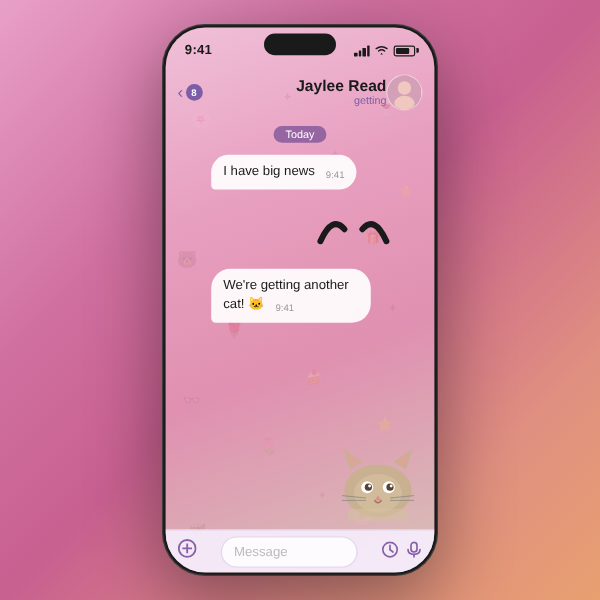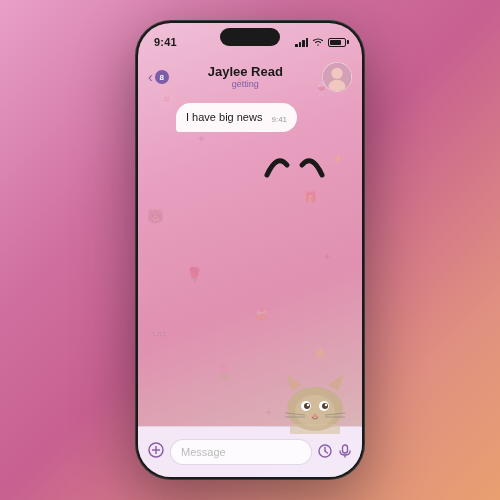--- a/index.html
+++ b/index.html
@@ -168,21 +168,21 @@
       width: 14px;
       height: 14px;
       border-radius: 50%;
       display: flex;
       align-items: center;
       justify-content: center;
     }
 
     .header-center {
       flex: 1;
-      text-align: center;
+      text-align: right;
     }
 
     .contact-name {
       font-size: 13px;
       font-weight: 600;
       color: #1a1a1a;
       line-height: 1.2;
     }
 
     .contact-status {
@@ -264,26 +264,26 @@
       position: absolute;
       bottom: 48px;
       right: 12px;
       width: 70px;
       height: 60px;
       z-index: 15;
     }
 
     
     .input-bar {
-      height: 51px;
+      height: 36px;
       background: rgba(245,235,250,0.95);
       display: flex;
       align-items: center;
       padding: 0 10px;
-      gap: 6px;
+      gap: 20px;
       position: relative;
       z-index: 10;
       border-top: 0.5px solid rgba(180,160,200,0.3);
     }
 
     .attach-icon {
       font-size: 16px;
       color: #8860a8;
     }
 
@@ -376,37 +376,44 @@
         </div>
         <div class="avatar">
           <svg width="30" height="30" viewBox="0 0 30 30">
             <circle cx="15" cy="15" r="15" fill="#d4a0b8"></circle>
             <circle cx="15" cy="11" r="6" fill="#f0c8c0"></circle>
             <ellipse cx="15" cy="25" rx="9" ry="7" fill="#f0c8c0"></ellipse>
           </svg>
         </div>
       </div>
 
+      <div class="date-badge-container">
+        <span class="date-badge">Today</span>
+      </div>
 
       <div class="messages-area">
 
         <div class="message-bubble message-incoming">
           <span>I have big news</span>
           <span class="message-time">9:41</span>
         </div>
 
         <div style="position:relative; height:50px; display:flex; align-items:center; justify-content:flex-end; padding-right:20px;">
           <svg width="70" height="40" viewBox="0 0 70 40">
 
             <path d="M5,30 Q15,8 25,20" fill="none" stroke="#1a1a1a" stroke-width="5" stroke-linecap="round"></path>
 
             <path d="M40,20 Q50,8 60,30" fill="none" stroke="#1a1a1a" stroke-width="5" stroke-linecap="round"></path>
           </svg>
         </div>
 
+        <div class="message-bubble message-incoming">
+          <span>We're getting another cat! 🐱</span>
+          <span class="message-time">9:41</span>
+        </div>
 
       </div>
 
       <div class="cat-sticker">
         <svg width="70" height="65" viewBox="0 0 70 65">
 
           <ellipse cx="35" cy="40" rx="28" ry="22" fill="#c8b090"></ellipse>
 
           <polygon points="12,22 6,5 22,16" fill="#c8b090"></polygon>
           <polygon points="58,22 64,5 48,16" fill="#c8b090"></polygon>

